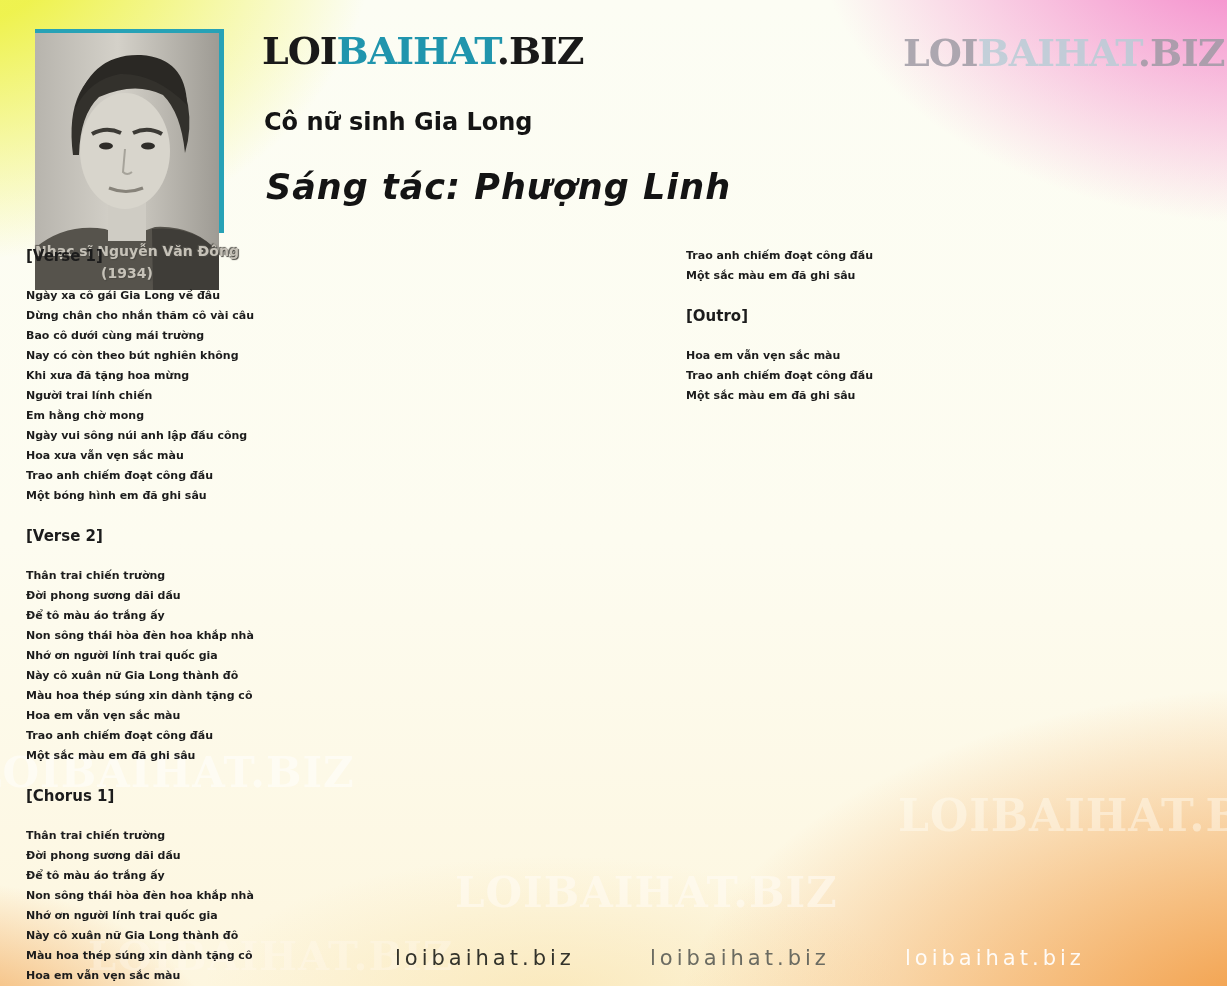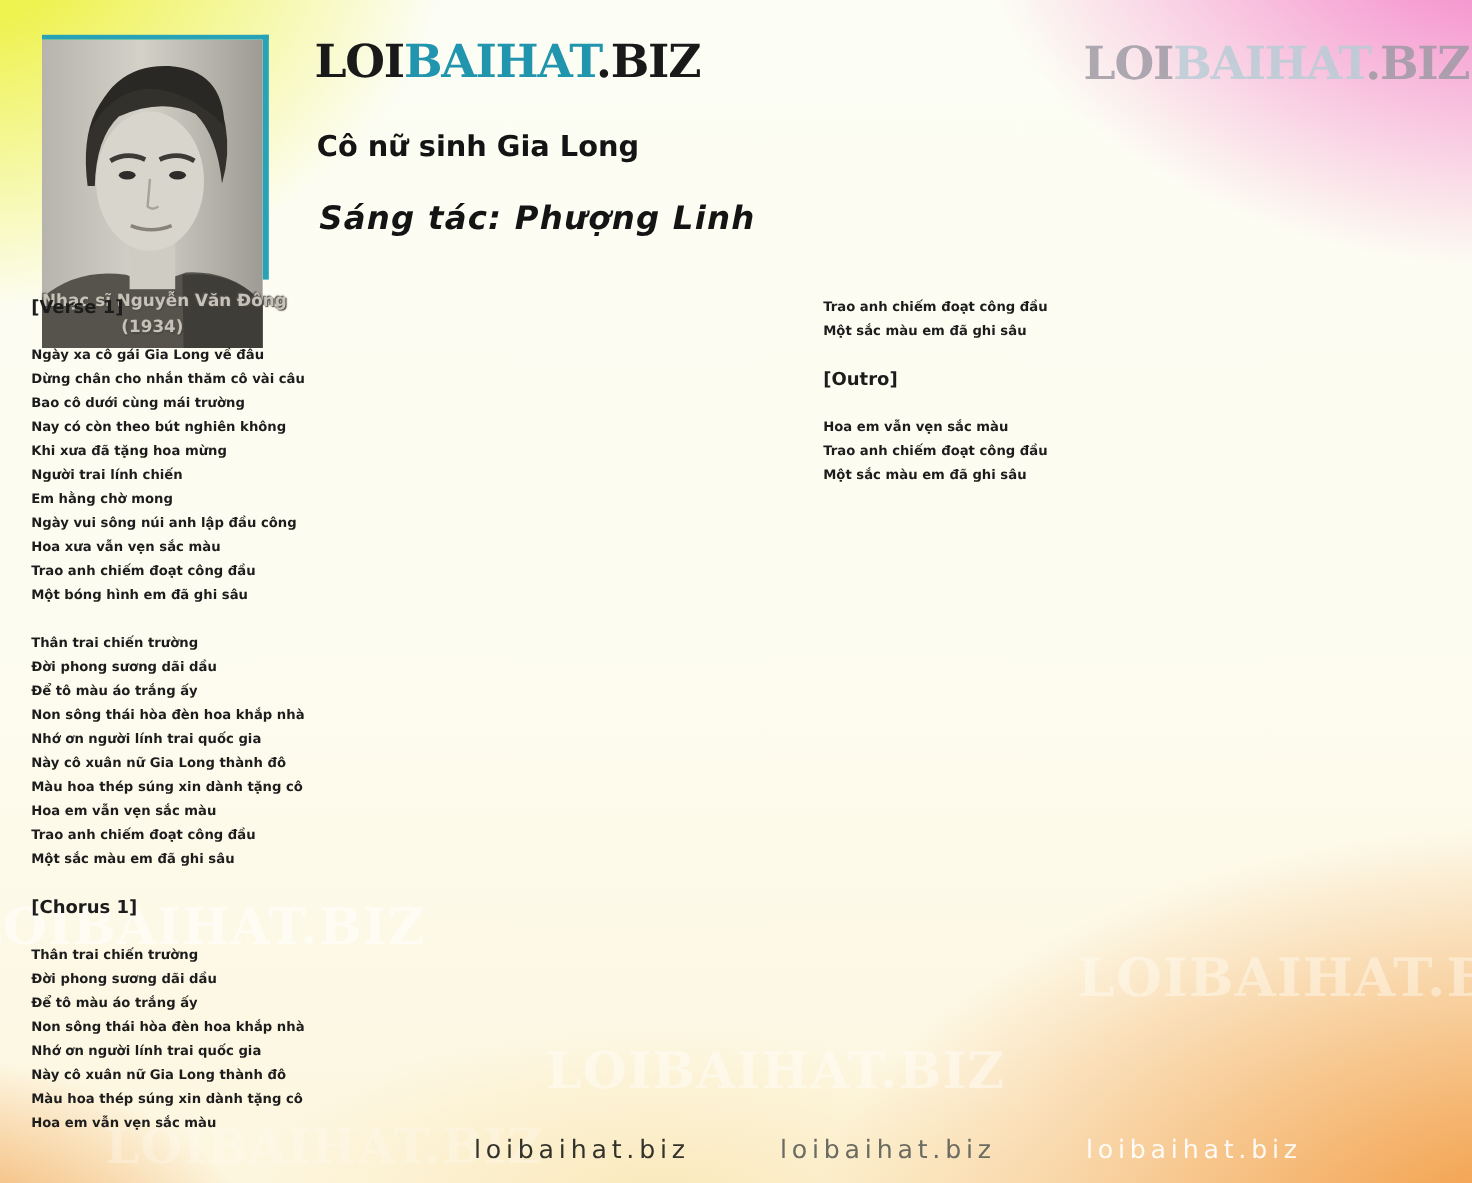--- a/index.html
+++ b/index.html
@@ -15,21 +15,21 @@
       linear-gradient(180deg,#fcfdf4 0%, #fdfcf0 55%, #fdf6df 100%);
   }
   .abs{position:absolute;}
 
   
   .logo{left:262px;top:28px;font-family:"DejaVu Serif",serif;font-weight:bold;
         font-size:38px;letter-spacing:-1px;white-space:nowrap;z-index:3;}
   .logo .dark{color:#191919;}
   .logo .teal{color:#2095ad;}
   .song-title{left:264px;top:108px;font-size:24px;font-weight:bold;color:#141414;z-index:3;white-space:nowrap;}
-  .composer{left:266px;top:167px;font-size:27px;font-weight:bold;font-style:italic;
+  .composer{left:266px;top:167px;font-size:35px;font-weight:bold;font-style:italic;
             letter-spacing:1px;color:#141414;z-index:3;white-space:nowrap;}
 
   
   .wm-top{left:903px;top:30px;font-family:"DejaVu Serif",serif;font-weight:bold;
           font-size:38px;letter-spacing:-1px;white-space:nowrap;opacity:0.82;z-index:2;}
   .wm-top .g1{color:#9c99a3;}
   .wm-top .g2{color:#b7cdd6;}
 
   
   .photo{left:35px;top:33px;width:184px;height:257px;z-index:2;}
@@ -119,20 +119,21 @@
       <div class="lyric-line">Nay có còn theo bút nghiên không</div>
       <div class="lyric-line">Khi xưa đã tặng hoa mừng</div>
       <div class="lyric-line">Người trai lính chiến</div>
       <div class="lyric-line">Em hằng chờ mong</div>
       <div class="lyric-line">Ngày vui sông núi anh lập đầu công</div>
       <div class="lyric-line">Hoa xưa vẫn vẹn sắc màu</div>
       <div class="lyric-line">Trao anh chiếm đoạt công đầu</div>
       <div class="lyric-line">Một bóng hình em đã ghi sâu</div>
     </div>
     <div class="section">
+      <div class="sec-label">[Verse 2]</div>
       <div class="lyric-line">Thân trai chiến trường</div>
       <div class="lyric-line">Đời phong sương dãi dầu</div>
       <div class="lyric-line">Để tô màu áo trắng ấy</div>
       <div class="lyric-line">Non sông thái hòa đèn hoa khắp nhà</div>
       <div class="lyric-line">Nhớ ơn người lính trai quốc gia</div>
       <div class="lyric-line">Này cô xuân nữ Gia Long thành đô</div>
       <div class="lyric-line">Màu hoa thép súng xin dành tặng cô</div>
       <div class="lyric-line">Hoa em vẫn vẹn sắc màu</div>
       <div class="lyric-line">Trao anh chiếm đoạt công đầu</div>
       <div class="lyric-line">Một sắc màu em đã ghi sâu</div>

